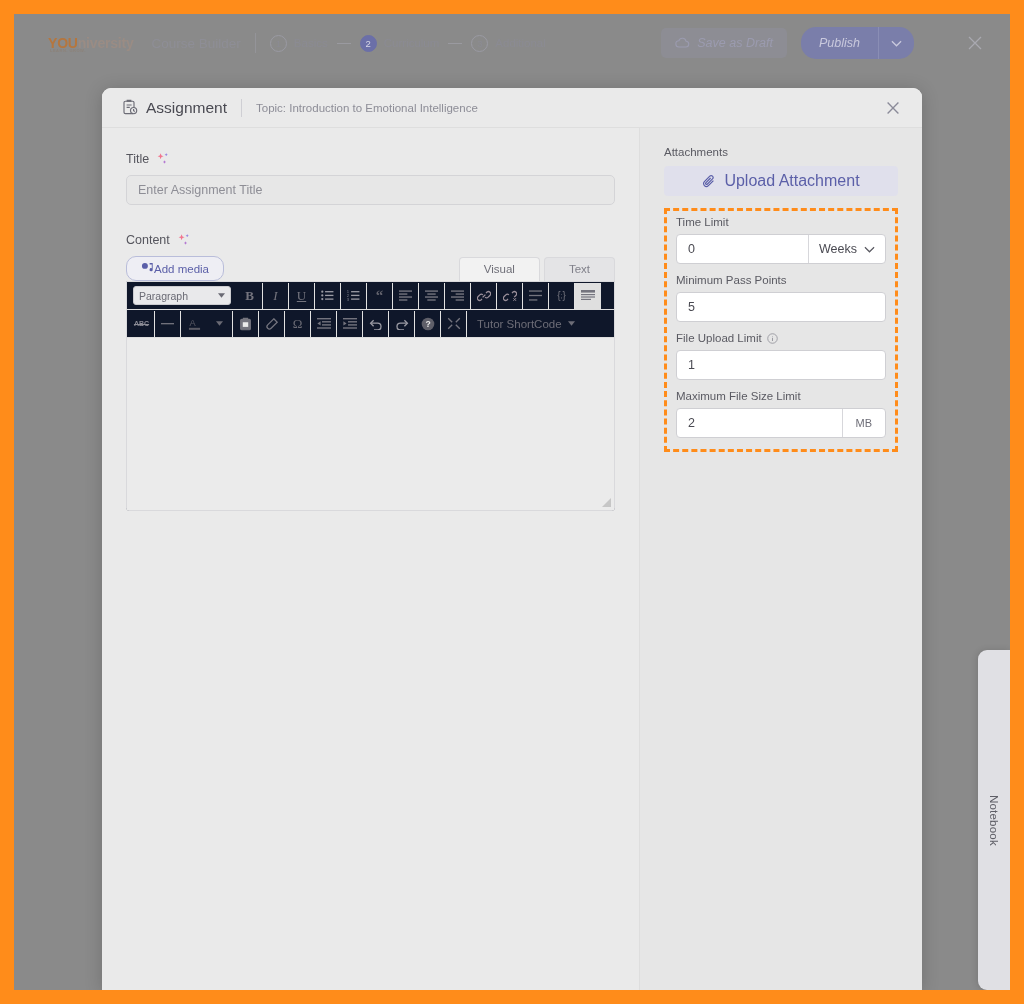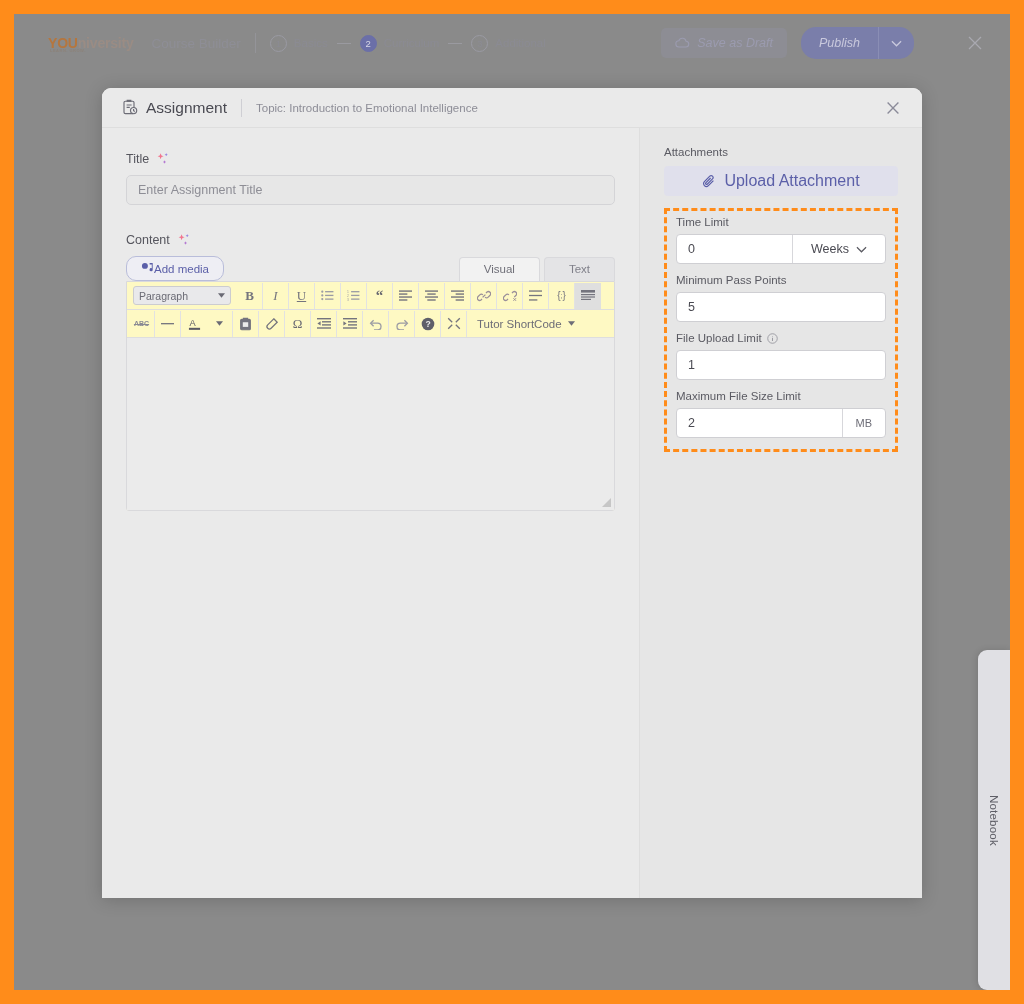--- a/index.html
+++ b/index.html
@@ -98,21 +98,21 @@
   .hdr-close {
     margin-left: 50px; margin-right: 8px;
     width: 22px; height: 22px;
     display: flex; align-items: center; justify-content: center;
   }
 
   
   #modal {
     position: absolute;
     left: 88px; top: 74px;
-    width: 820px; height: 810px;
+    width: 820px; height: 902px;
     background: #eaeaea;
     border-radius: 9px 9px 0 0;
     box-shadow: 0 2px 18px rgba(0,0,0,.18);
     display: flex; flex-direction: column;
     overflow: hidden;
   }
   #modal-header {
     height: 40px;
     display: flex; align-items: center;
     padding: 0 18px 0 20px;
@@ -179,21 +179,21 @@
     font-size: 11.5px; color: #80808a;
     border: 1px solid #d9d9dc;
     border-bottom: none;
     border-radius: 4px 4px 0 0;
     background: #e4e4e6;
     margin-left: 4px;
   }
   .tab.active { background: #f2f2f2; color: #6f6f78; }
   #editor-shell {
     border: 1px solid #d9d9dc;
-    background: #fef9c3;
+    background: #0f172a;
     border-radius: 0 0 3px 3px;
   }
   .tb-row {
     display: flex; align-items: center;
     height: 28px;
     border-bottom: 1px solid #dedede;
     padding: 0 2px;
   }
   .tb-row:last-of-type { border-bottom: 1px solid #dfdfdf; }
   .tb-btn {
@@ -269,21 +269,21 @@
     border-radius: 4px;
     display: flex; align-items: stretch;
     overflow: hidden;
   }
   .inp .val {
     flex: 1; display: flex; align-items: center;
     padding: 0 11px; font-size: 12.5px; color: #4a4a52;
   }
   .inp .unit {
     display: flex; align-items: center; gap: 7px;
-    padding: 0 18px;
+    padding: 0 10px;
     border-left: 1px solid #d7d7db;
     font-size: 12.5px; color: #4a4a52;
   }
   .inp .unit.small { font-size: 11px; color: #6d6d77; padding: 0 13px; }
 
   
   #notebook {
     position: absolute;
     right: 0px; top: 636px;
     width: 32px; height: 340px;

